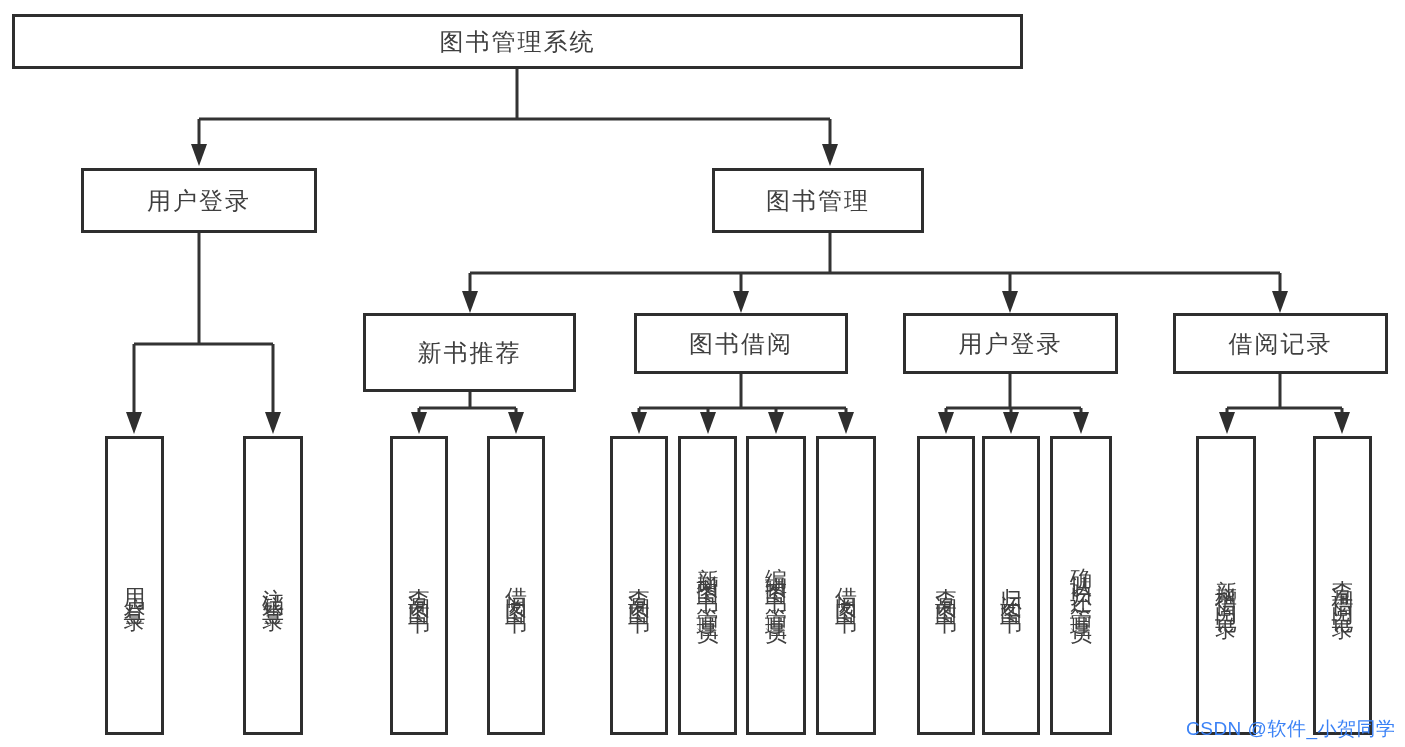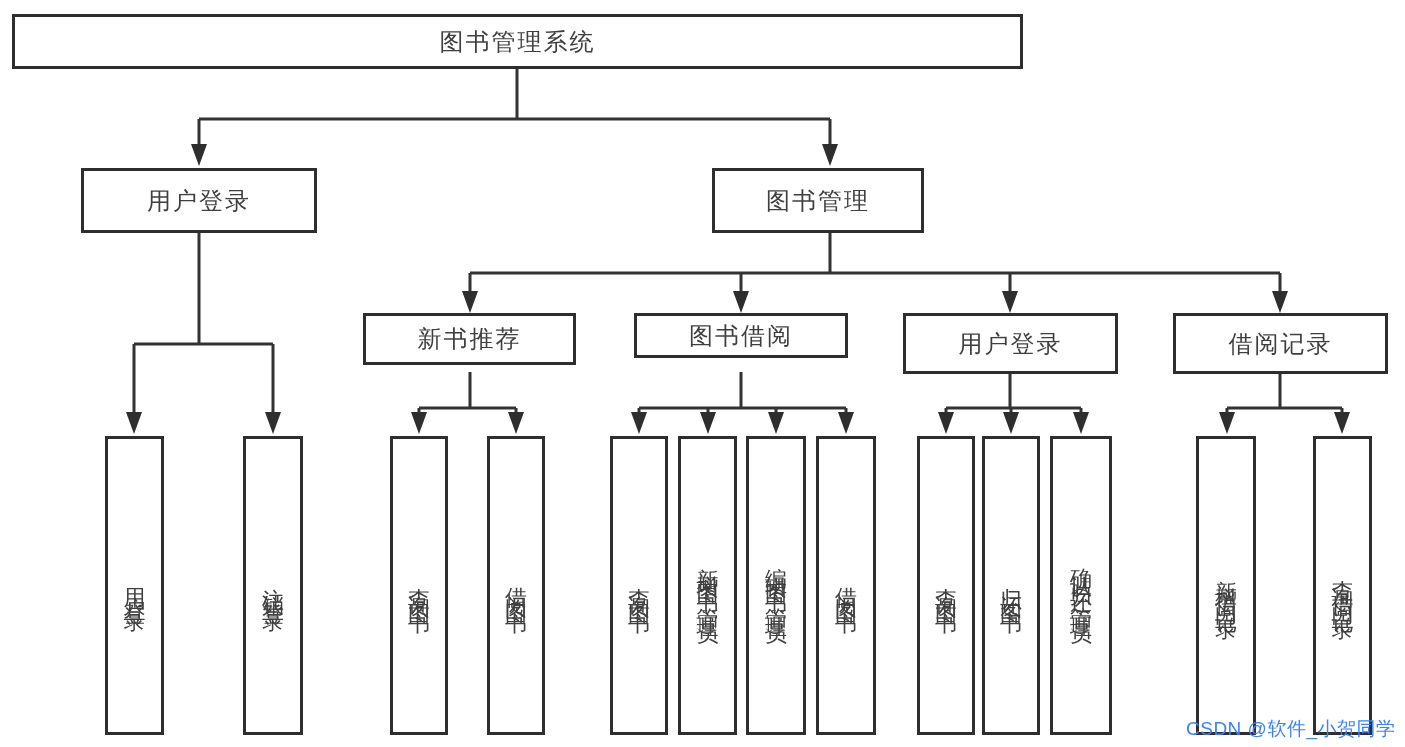--- a/index.html
+++ b/index.html
@@ -120,24 +120,24 @@
     <span class="lbl">图书管理系统</span>
   </div>
 
   <div class="node h" style="left:81px;top:168px;width:236px;height:65px">
     <span class="lbl">用户登录</span>
   </div>
   <div class="node h" style="left:712px;top:168px;width:212px;height:65px">
     <span class="lbl">图书管理</span>
   </div>
 
-  <div class="node h" style="left:363px;top:313px;width:213px;height:52px">
+  <div class="node h" style="left:363px;top:313px;width:213px;height:79px">
     <span class="lbl">新书推荐</span>
   </div>
-  <div class="node h" style="left:634px;top:313px;width:214px;height:45px">
+  <div class="node h" style="left:634px;top:313px;width:214px;height:61px">
     <span class="lbl">图书借阅</span>
   </div>
   <div class="node h" style="left:903px;top:313px;width:215px;height:61px">
     <span class="lbl">用户登录</span>
   </div>
   <div class="node h" style="left:1173px;top:313px;width:215px;height:61px">
     <span class="lbl">借阅记录</span>
   </div>
 
   <div class="node v" style="left:105px;top:436px;width:59px;height:299px">

